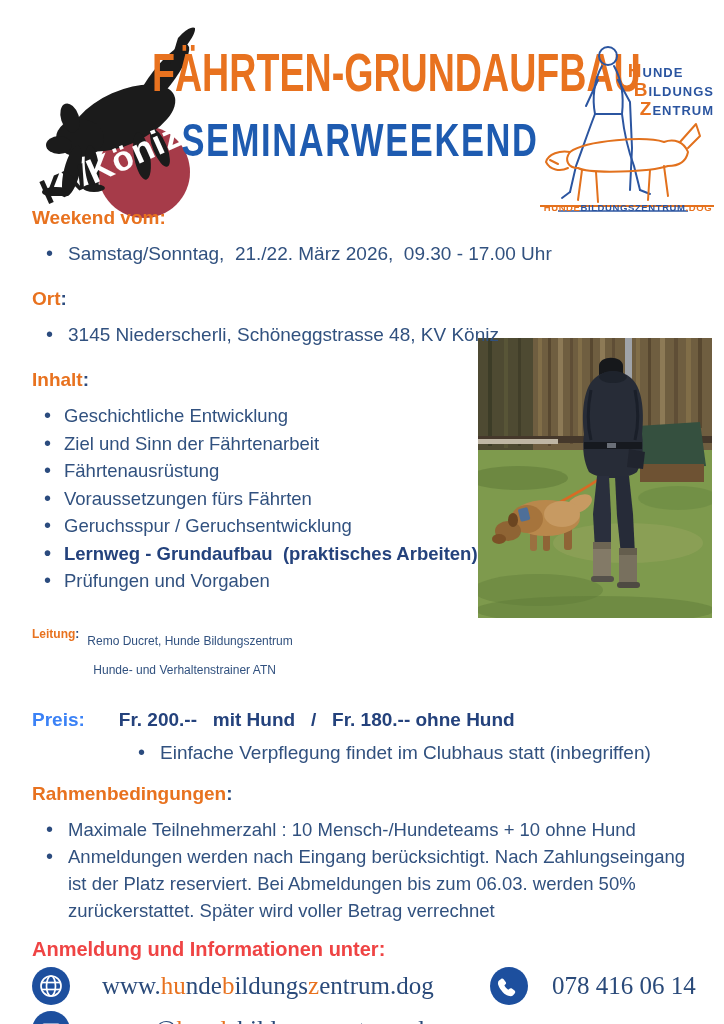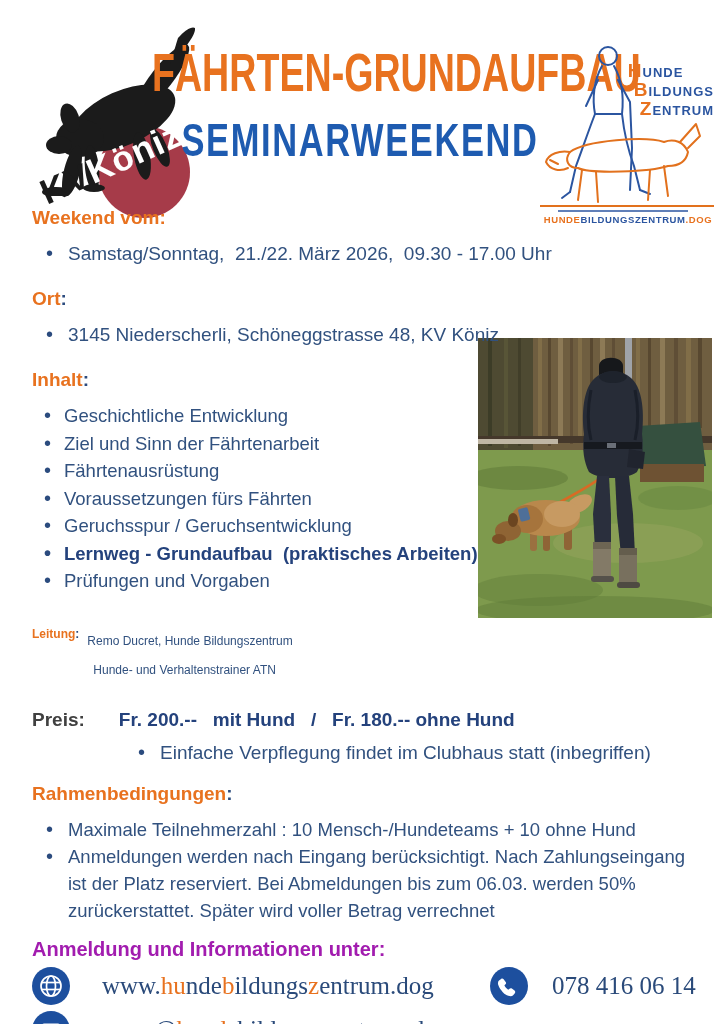--- a/index.html
+++ b/index.html
@@ -17,21 +17,21 @@
   .title1{font-size:47px;font-weight:800;color:#E8721F;letter-spacing:0px;white-space:nowrap;
           transform:scale(0.80,1.15);transform-origin:center top;}
   .title2{margin-top:18px;font-size:42px;font-weight:800;color:#1E5BB0;letter-spacing:2px;white-space:nowrap;
           transform:scale(0.82,1.12);transform-origin:center top;}
   .hbz-logo{position:absolute;right:6px;top:40px;width:180px;height:185px;}
   .hbz-lines{position:absolute;right:4px;top:22px;font-weight:bold;font-size:13px;letter-spacing:1px;color:#2B55A0;}
   .hbz-line{line-height:17px;white-space:nowrap;}
   .hbz-line:nth-child(2){margin-left:6px;}
   .hbz-line:nth-child(3){margin-left:12px;}
   .hbz-line .seg-o{font-size:19px;}
-  .hbz-url{position:absolute;left:0;bottom:0;width:100%;text-align:center;font-size:9.5px;font-weight:bold;
+  .hbz-url{position:absolute;left:0;bottom:12px;width:100%;text-align:center;font-size:9.5px;font-weight:bold;
            letter-spacing:.6px;color:#2B55A0;white-space:nowrap;}
   .seg-o{color:#E8721F;}
   .seg-b{color:inherit;}
   
   .content{position:absolute;left:32px;top:206px;width:664px;}
   .h-orange{font-size:19px;font-weight:bold;color:#E8721F;line-height:23px;}
   .h-orange .colon{color:#2B4B7E;}
   ul{list-style:none;margin:11px 0 0 0;padding:0;}
   li{position:relative;padding-left:36px;font-size:19px;line-height:27px;color:#31517F;}
   li::before{content:"•";position:absolute;left:14px;color:#2B4B7E;font-size:20px;}
@@ -39,30 +39,30 @@
   .inhalt-list li{font-size:18.5px;line-height:27.5px;padding-left:32px;}
   .inhalt-list li::before{left:12px;}
   .li-bold{font-weight:bold;color:#24427C;}
   .keep-sp{white-space:pre-wrap;}
   .leitung{margin-top:32px;font-size:12px;display:flex;}
   .leitung-label{font-weight:bold;color:#E8721F;white-space:nowrap;}
   .leitung-label .colon{color:#2B4B7E;}
   .leitung-text{margin-left:8px;line-height:29px;}
   .leitung-text .l2{padding-left:6px;}
   .preis{margin-top:24px;font-size:19px;display:flex;}
-  .preis-label{font-weight:bold;color:#404040;white-space:nowrap;}
+  .preis-label{font-weight:bold;color:#3b82f6;white-space:nowrap;}
   .preis-value{margin-left:34px;font-weight:bold;color:#24427C;}
   .preis-note{margin-top:8px;}
   .preis-note li{padding-left:128px;}
   .preis-note li::before{left:106px;}
   .rahmen-list li{font-size:18.5px;line-height:27px;}
   .photo{position:absolute;left:478px;top:338px;width:234px;height:280px;}
   
   .contact{margin-top:14px;}
-  .contact-head{font-size:20px;font-weight:bold;color:#a21caf;}
+  .contact-head{font-size:20px;font-weight:bold;color:#ef4444;}
   .crow{position:relative;display:flex;align-items:center;margin-top:6px;height:38px;}
   .cicon{width:38px;height:38px;flex:0 0 38px;}
   .ctext{margin-left:32px;font-family:"Liberation Serif",serif;font-size:25px;color:#2A4A7A;white-space:nowrap;}
   .phone-group{position:absolute;left:458px;top:0;display:flex;align-items:center;height:38px;}
   .phone-group .ctext{margin-left:24px;}
 </style>
 </head>
 <body>
 
 <div class="page">

